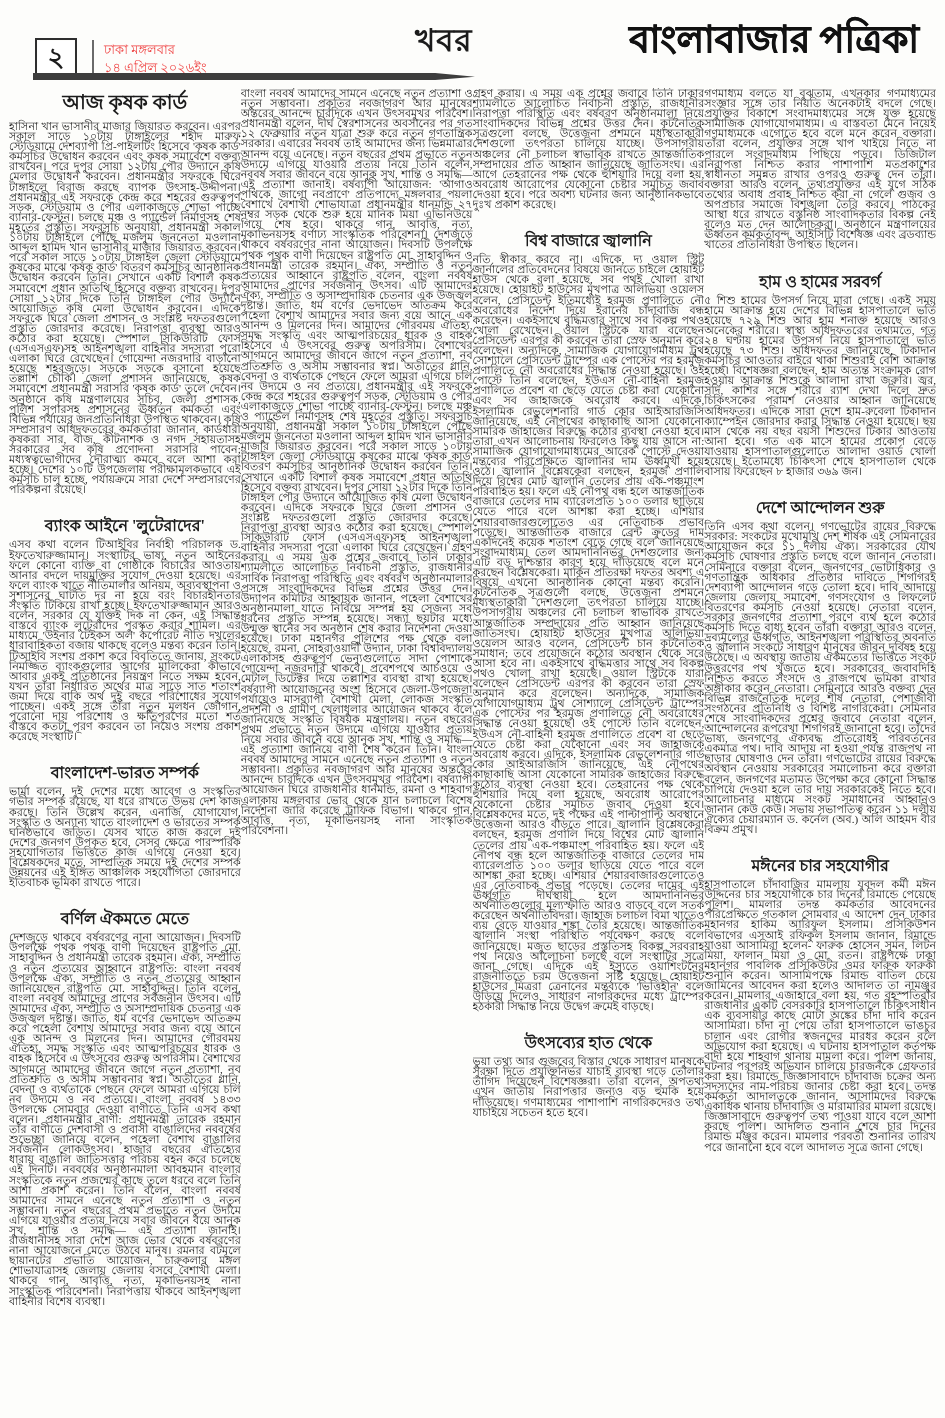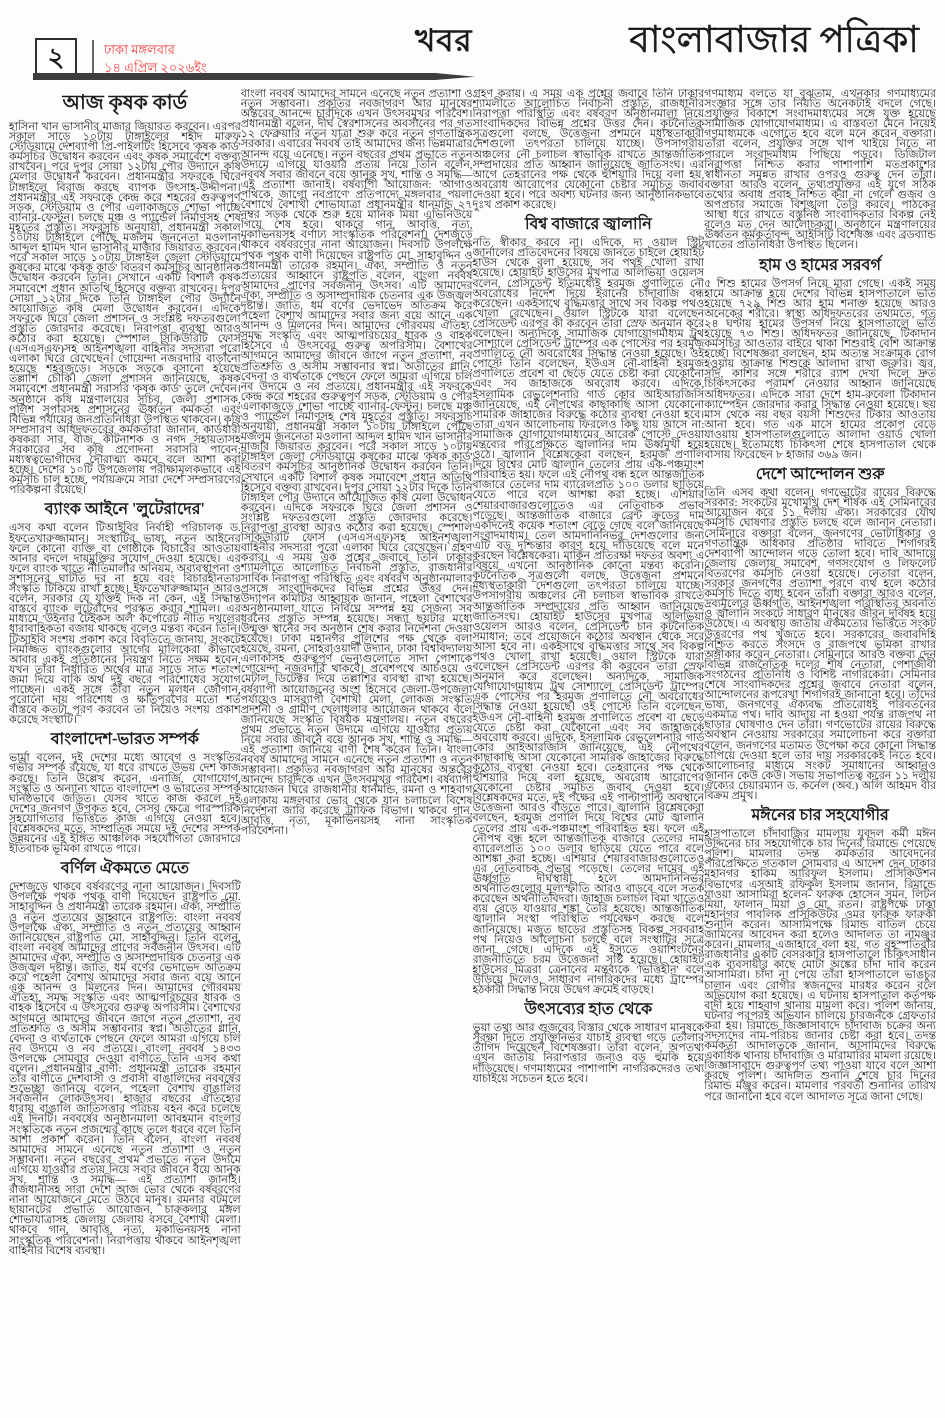--- a/index.html
+++ b/index.html
@@ -21,42 +21,42 @@
     font-size:26px;font-weight:bold;background:#fff;
   }
   .vdiv{position:absolute;left:92px;top:40px;width:2px;height:37px;background:#6a6a6a;}
   .dateline{position:absolute;left:104px;top:41px;font-size:13px;line-height:18px;color:#ef4444;}
   .section-title{
     position:absolute;left:415px;top:16px;width:140px;text-align:left;
     font-size:31px;font-weight:bold;letter-spacing:1px;
   }
   .masthead{
     position:absolute;right:26px;top:10px;
-    font-size:37px;font-weight:normal;letter-spacing:0px;
+    font-size:37px;font-weight:bold;letter-spacing:0px;
     -webkit-text-stroke:0.6px #111;
   }
   .rule{
     position:absolute;left:33px;top:73px;width:442px;height:7px;background:#3d3d3d;
     clip-path:polygon(0 0,91% 0,100% 55%,91% 100%,0 100%);
   }
   
   .columns{
     position:absolute;top:88px;left:9px;right:9px;bottom:6px;
     display:flex;overflow:hidden;
   }
   .col{
     flex:1 1 0;min-width:0;overflow:hidden;
   }
   .headline{
     font-size:20px;font-weight:bold;text-align:center;
     line-height:26px;margin:1px 0 6px 0;
   }
   .subhead{
     font-size:16px;font-weight:bold;text-align:center;
-    line-height:21px;margin:4px 0 3px 0;
+    line-height:21px;margin:21px 0 3px 0;
   }
   .body{
     font-size:11px;line-height:10.1px;text-align:justify;
     color:#1d1d1d;word-spacing:0.3px;
   }
 </style>
 </head>
 <body>
 
 <div class="page">

